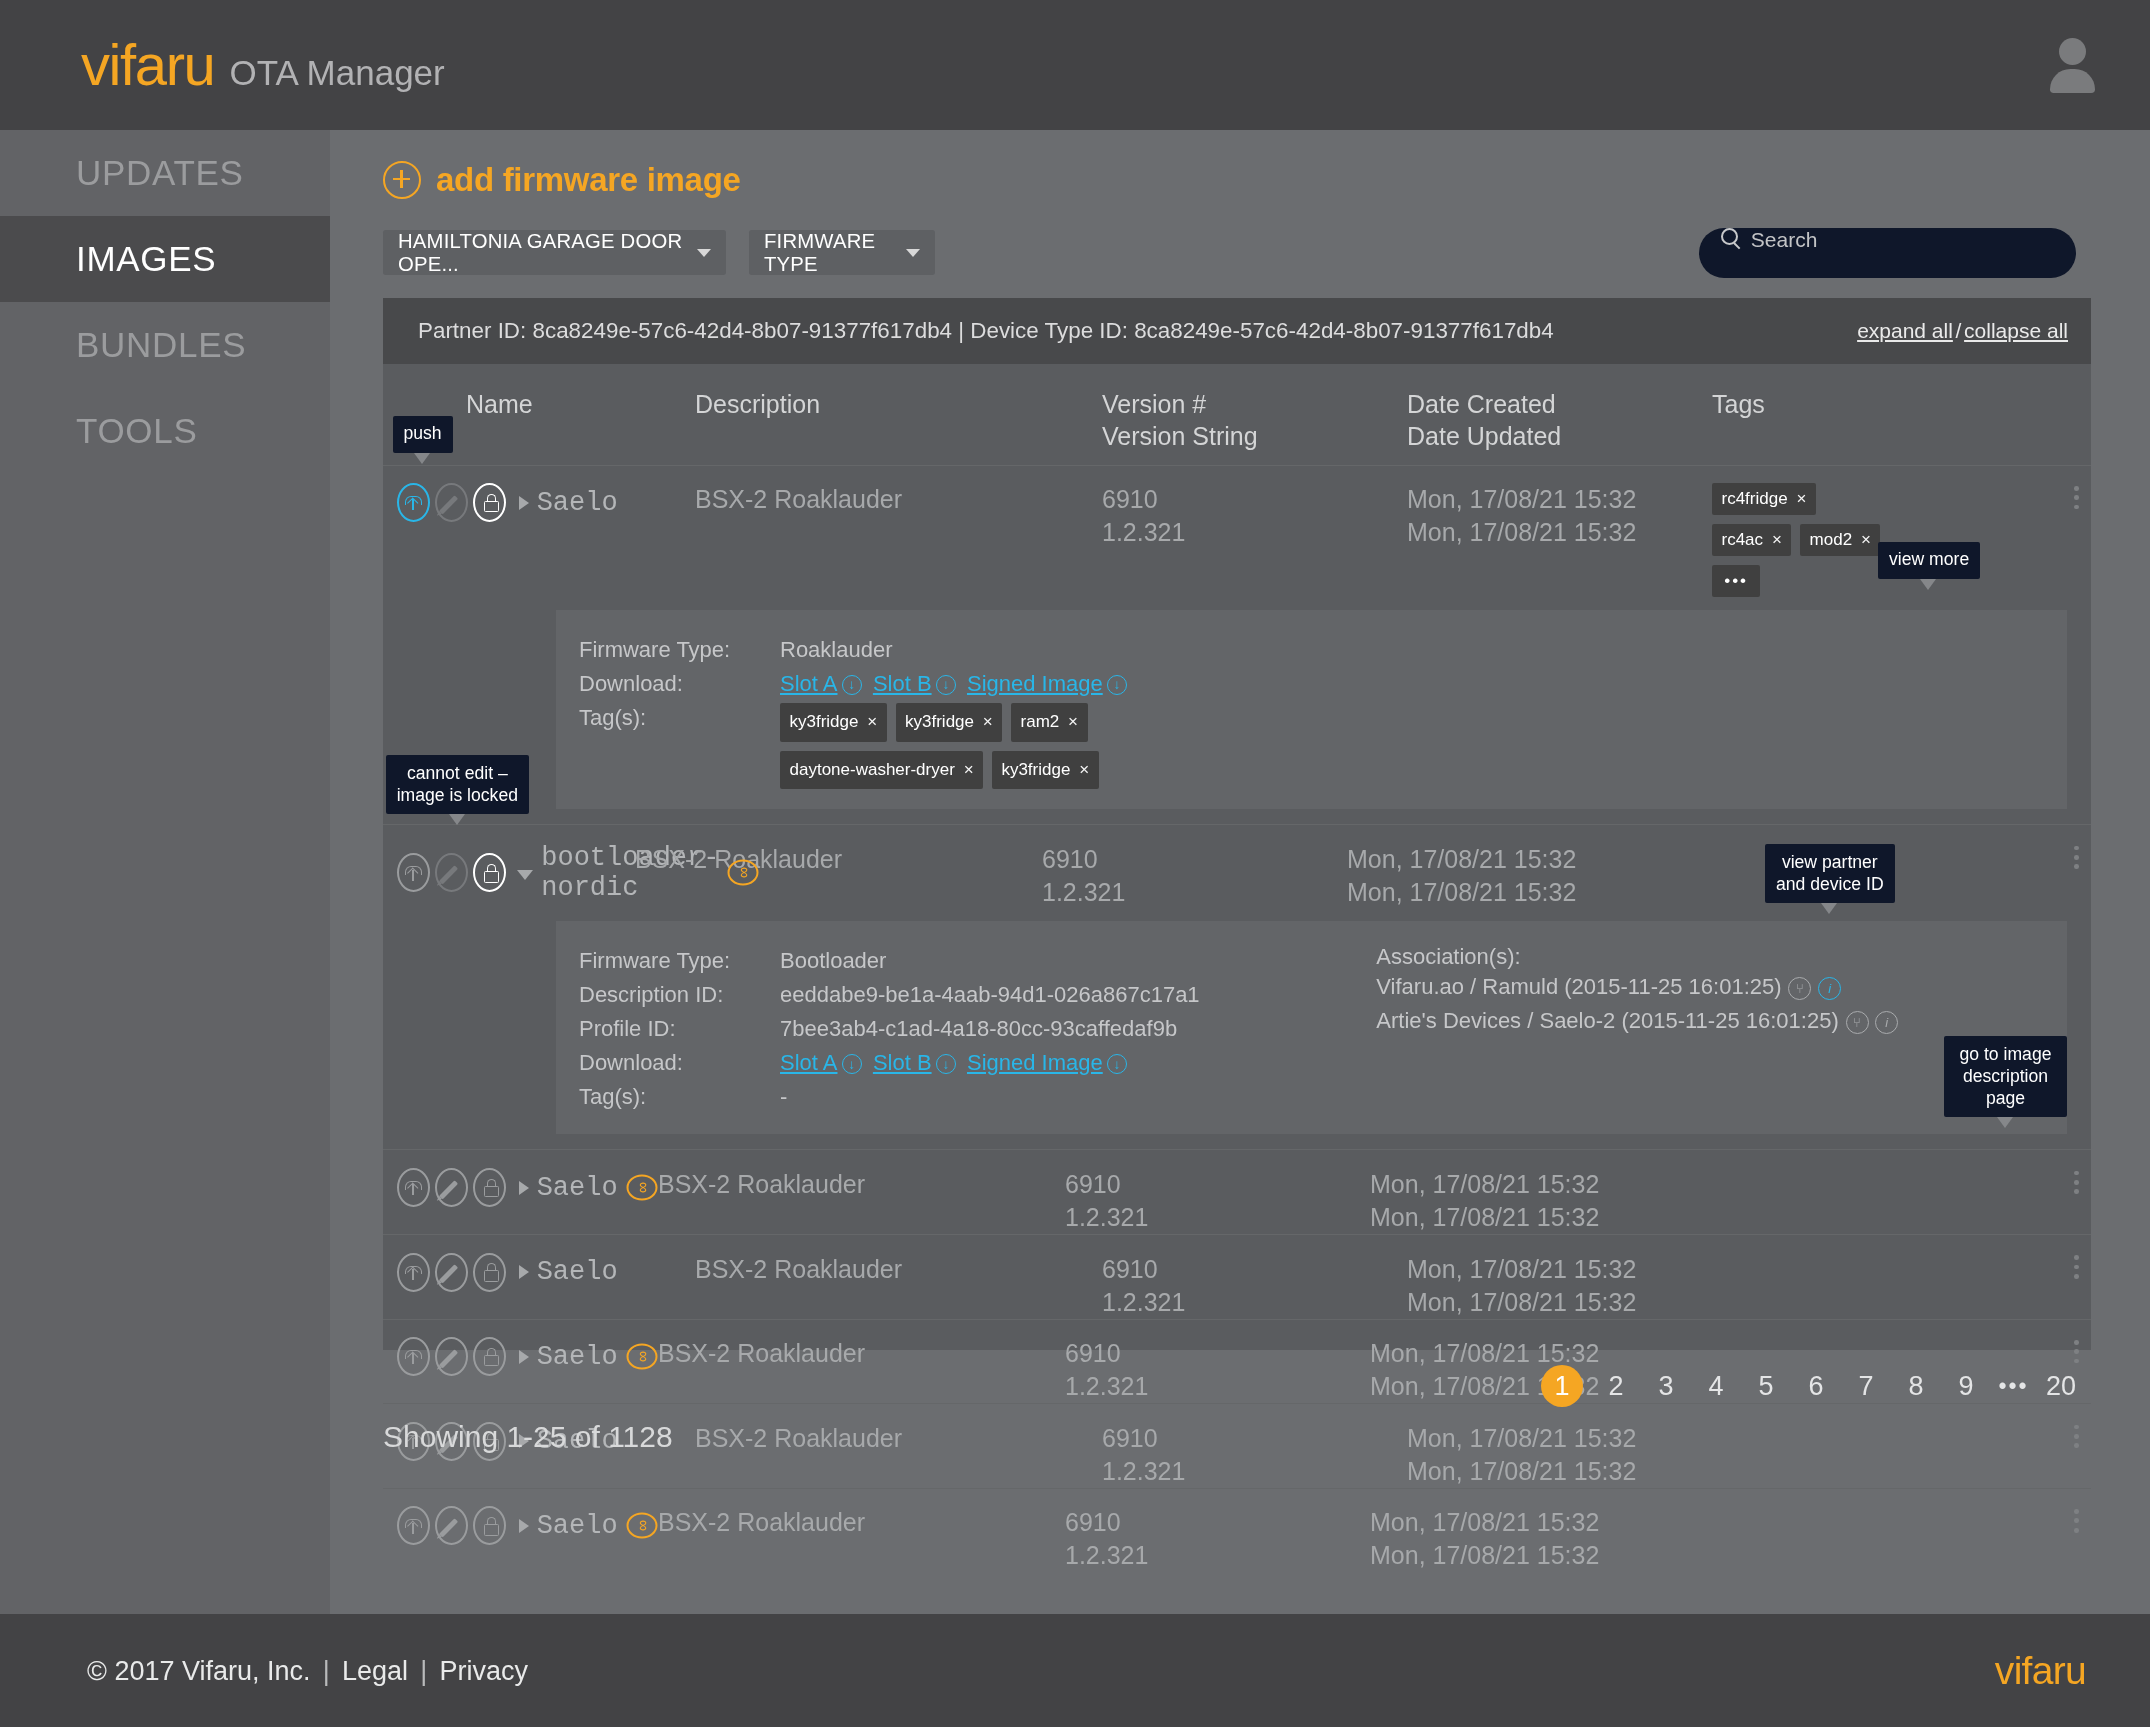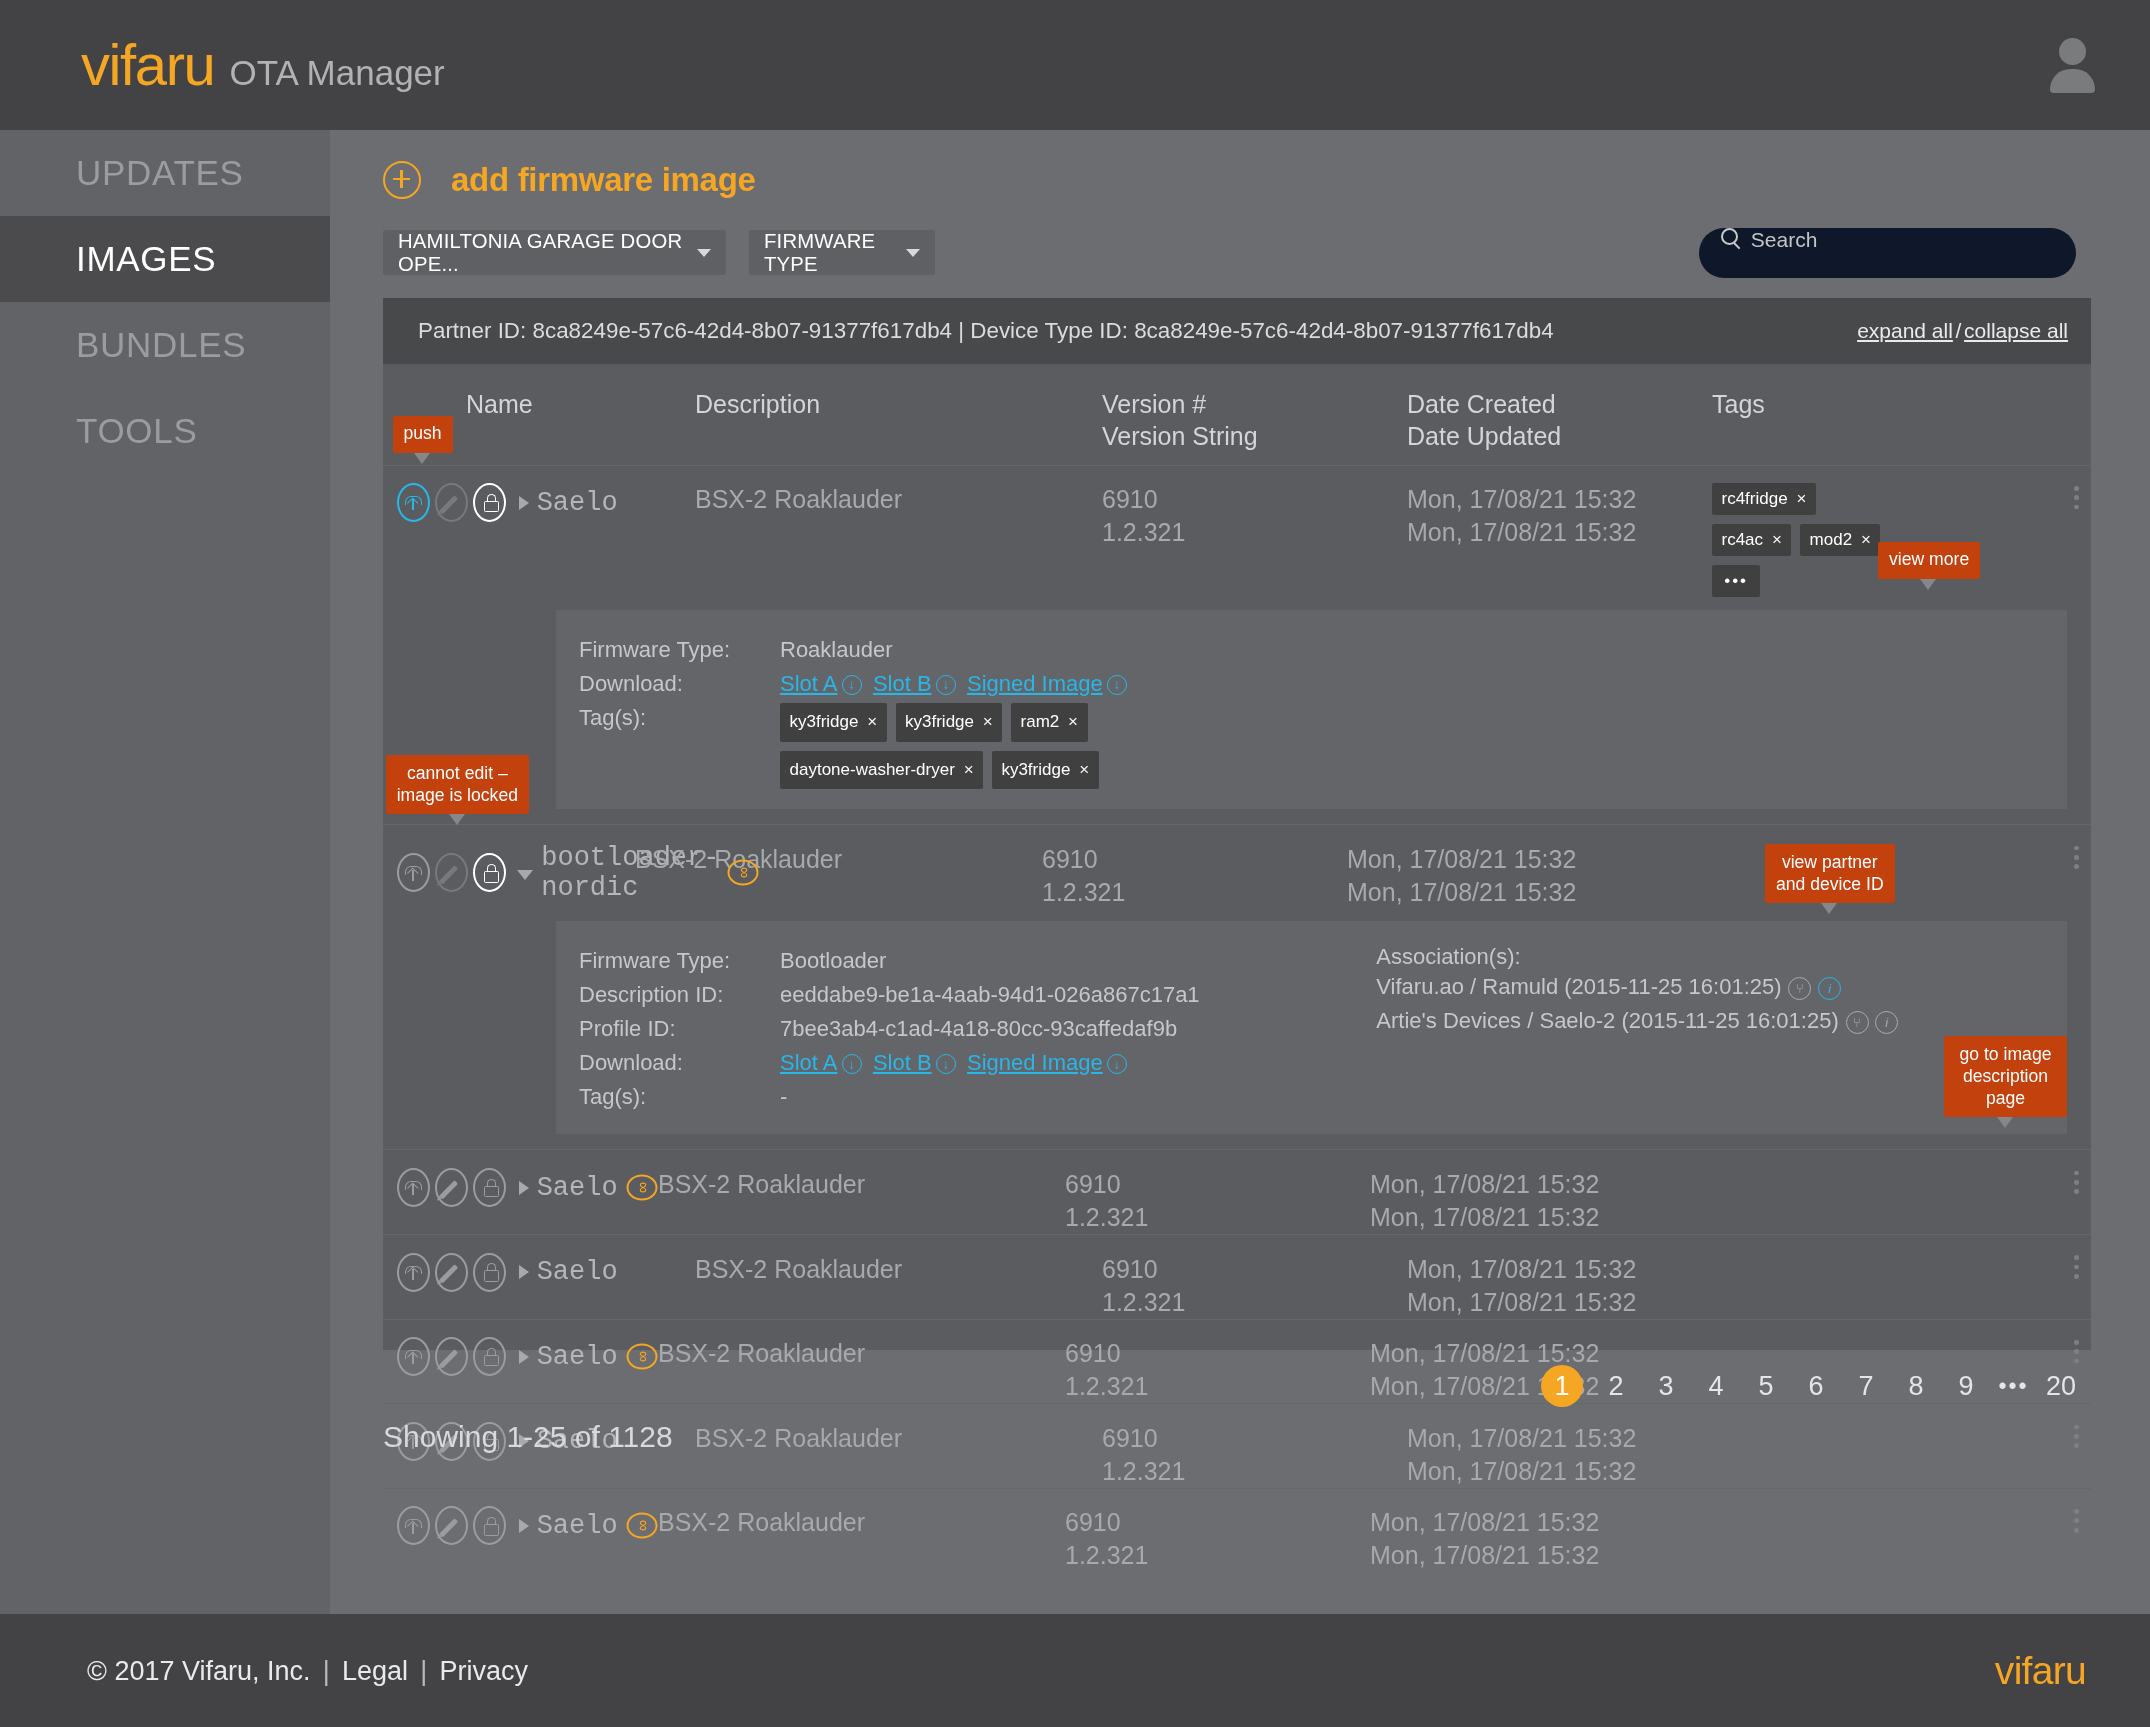--- a/index.html
+++ b/index.html
@@ -57,21 +57,20 @@
   
   .main {
     position: absolute; left: 330px; top: 130px;
     width: 1821px; height: 1484px;
     background: #6b6d70;
   }
   .add-link {
     position: absolute; left: 53px; top: 30.5px;
     display: flex; 
     color: #f5a623;
-    gap: 15px;
   }
   .plus-circle {
     width: 38px; height: 38px; border-radius: 50%;
     border: 2.7px solid #f5a623; position: relative; flex: none;
   }
   .plus-circle::before, .plus-circle::after {
     content:""; position: absolute; background: #f5a623;
   }
   .plus-circle::before { left: 7.5px; top: 15px; width: 17.6px; height: 2.7px; }
   .plus-circle::after  { left: 15px; top: 7.5px; width: 2.7px; height: 17.6px; }
@@ -279,21 +278,21 @@
     display: inline-flex; align-items: center; justify-content: center;
     width: 23px; height: 23px; border-radius: 50%;
     border: 1.4px solid #a9abad; color: #a9abad; font-size: 13px;
     margin-left: 6.8px; vertical-align: middle; line-height: 1;
   }
   .mini-circ.info-hl { border-color: #29b6e8; color: #29b6e8; font-style: italic; }
   .mini-circ.info { font-style: italic; }
 
   
   .tip {
-    position: absolute; background: #c2410c; color: #ffffff;
+    position: absolute; background: #0f172a; color: #ffffff;
     font-size: 17.6px; font-weight: 300; line-height: 1.25;
     padding: 7.5px 11px; border-radius: 2px; text-align: center;
     white-space: pre-line; z-index: 40;
   }
   .tip::after {
     content:""; position: absolute; left: 50%; margin-left: -8.8px; bottom: -11px;
     border-left: 8.8px solid transparent; border-right: 8.8px solid transparent;
     border-top: 11px solid #85878a;
   }
 

